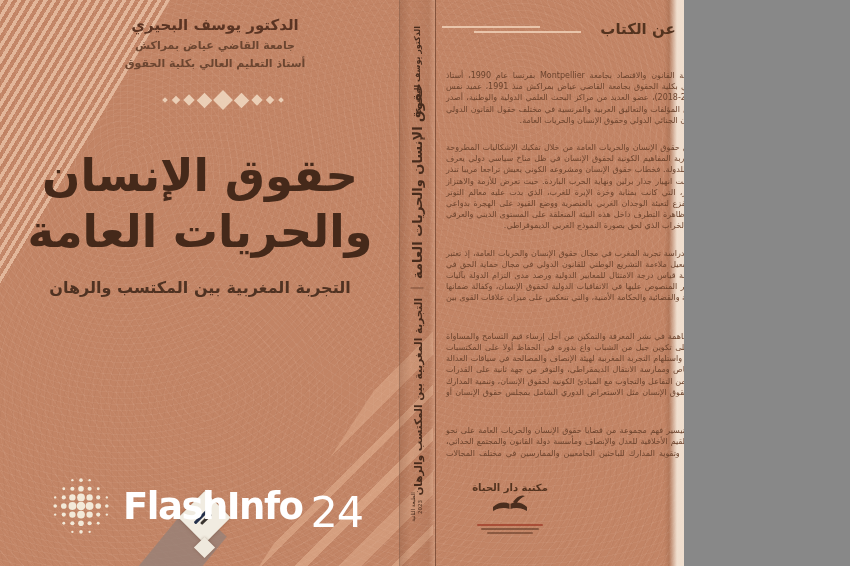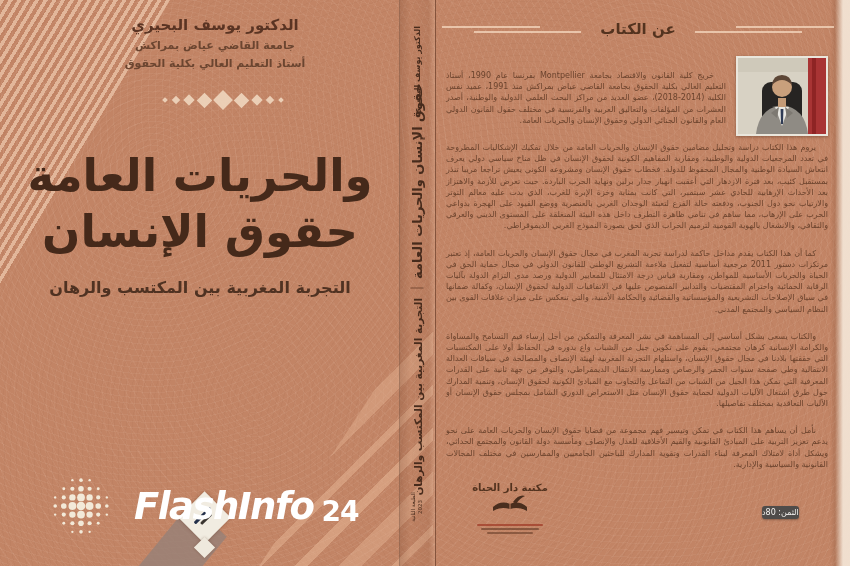--- a/index.html
+++ b/index.html
@@ -1,17 +1,17 @@
 <!DOCTYPE html>
 <html lang="ar"><head>
 <meta charset="utf-8">
 <style>
   html,body{margin:0;padding:0;background:#888;}
   .stage{
-    position:relative;width:850px;height:566px;overflow:hidden;
+    position:relative;width:684px;height:566px;overflow:hidden;
     font-family:"DejaVu Sans",sans-serif;
     background-color:#c28465;
     background-image:
       repeating-radial-gradient(circle at 18% 30%, rgba(255,235,220,0.055) 0 1px, rgba(0,0,0,0) 1px 6px),
       repeating-radial-gradient(circle at 76% 18%, rgba(255,235,220,0.05) 0 1px, rgba(0,0,0,0) 1px 7px),
       repeating-radial-gradient(circle at 62% 82%, rgba(120,70,45,0.05) 0 1px, rgba(0,0,0,0) 1px 6px),
       repeating-radial-gradient(circle at 30% 70%, rgba(255,235,220,0.045) 0 1px, rgba(0,0,0,0) 1px 8px);
   }
   
   .corner-stripes{
@@ -91,22 +91,22 @@
   .contact-lines{margin-top:3px;display:flex;flex-direction:column;align-items:center;gap:2px;}
   .cl{height:2px;border-radius:1px;}
   .cl.c1{width:66px;background:rgba(160,60,40,0.75);}
   .cl.c2{width:58px;background:rgba(95,55,35,0.6);}
   .cl.c3{width:46px;background:rgba(95,55,35,0.55);}
   .price-badge{position:absolute;left:326px;top:506px;background:#4f4c4a;color:#f4f2ef;
     font-size:8px;padding:2px 0;border-radius:3px;direction:rtl;box-shadow:0 1px 2px rgba(0,0,0,0.3);}
   
   .watermark{position:absolute;left:52px;top:477px;display:flex;align-items:center;z-index:5;}
   .wm-dots{width:58px;height:58px;flex:0 0 auto;}
-  .wm-text{color:#ffffff;font-weight:bold;font-size:37px;letter-spacing:-1.5px;margin-left:24px;line-height:1;font-style:italic;}
-  .wm-num{color:#ffffff;font-weight:bold;font-size:28px;margin-left:8px;line-height:1;letter-spacing:-1px;margin-top:12px;}
+  .wm-text{color:#ffffff;font-weight:bold;font-size:37px;letter-spacing:-1.5px;margin-left:13px;line-height:1;}
+  .wm-num{color:#ffffff;font-weight:normal;font-size:43px;margin-left:8px;line-height:1;letter-spacing:-1px;margin-top:12px;}
 </style>
 </head>
 <body>
 
 <div class="stage">
 
   <div class="corner-stripes"></div>
   <div class="light-beams"></div>
   <div class="book-edge"></div>
 
@@ -123,22 +123,22 @@
       <span class="dd s3"></span>
       <span class="dd s4"></span>
       <span class="dd s5"></span>
       <span class="dd s4"></span>
       <span class="dd s3"></span>
       <span class="dd s2"></span>
       <span class="dd s1"></span>
     </div>
 
     <div class="main-title">
+      <div>حقوق الإنسان</div>
       <div>والحريات العامة</div>
-      <div>حقوق الإنسان</div>
     </div>
     <div class="subtitle">التجربة المغربية بين المكتسب والرهان</div>
 
     <div class="gray-beam"></div>
     <div class="pub-diamond"></div>
     <div style="position:absolute;left:186px;top:499px;width:37px;height:37px;">
       <div class="pub-diamond-inner">
         <div class="pub-mark"></div>
         <div class="pub-mark m2"></div>
       </div>

